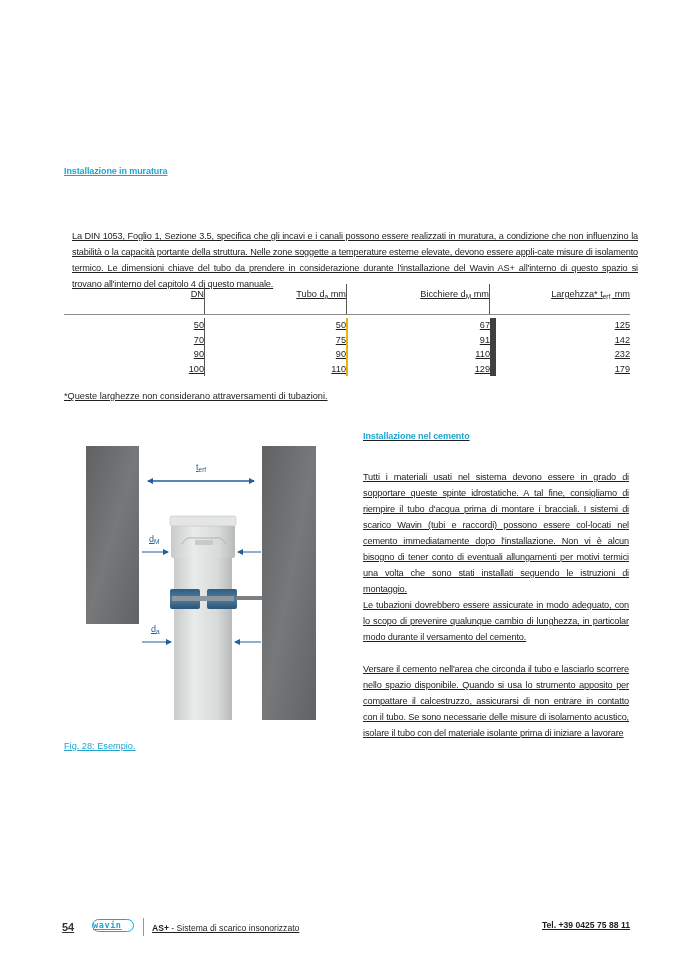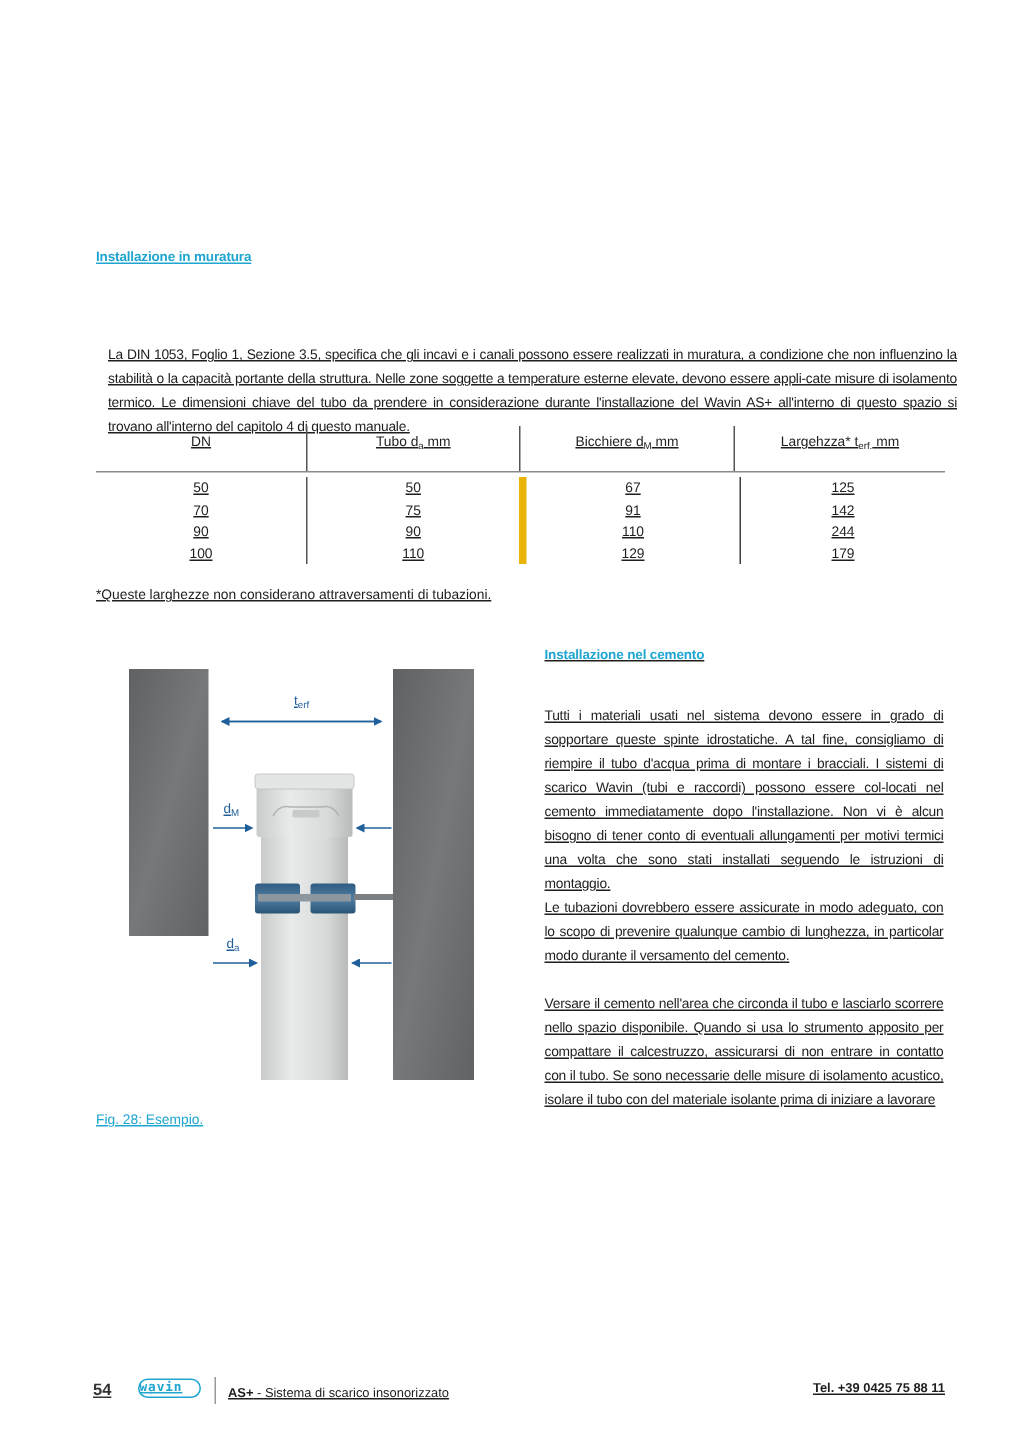--- a/index.html
+++ b/index.html
@@ -14,25 +14,25 @@
     .para {
       font-size: 9.2px; line-height: 16px; text-align: justify; letter-spacing: -0.15px;
     }
     .para p { margin: 0; }
     .para .gap { height: 16px; }
 
     
     .tbl { left: 64px; top: 284px; width: 566px; font-size: 9.2px; }
     .tbl-head { display: flex; height: 30px; border-bottom: 1px solid #8a8a8a; }
     .tbl-body { display: flex; padding-top: 3px; }
-    .col { flex: 1; text-align: center; }
+    .col { flex: 1; text-align: right; }
     .col-dn { width: 140px; flex: none; }
     .col-tubo { width: 141px; flex: none; border-left: 1px solid #555; }
-    .col-bic { width: 142px; flex: none; border-left: 5px solid #eab308; }
-    .col-larg { flex: 1; border-left: 1px solid #404040; }
+    .col-bic { width: 142px; flex: none; border-left: 2px solid #eab308; }
+    .col-larg { flex: 1; border-left: 6px solid #404040; }
     .tbl-head .col { padding-top: 5px; height: 25px; }
     .tbl-head .col-dn { padding-top: 5px; }
     .tbl-body .col div { height: 14.5px; line-height: 14.5px; }
     .tbl-head .col-dn, .tbl-head .col-tubo, .tbl-head .col-bic, .tbl-head .col-larg { height: 25px; }
     .tbl-head .col-tubo, .tbl-head .col-bic, .tbl-head .col-larg { border-left: 1px solid #555; }
     sub { font-size: 6.5px; vertical-align: -2px; }
 
     .footnote { left: 64px; top: 391px; font-size: 9.2px; }
 
     
@@ -93,21 +93,21 @@
     </div>
     <div class="col col-bic">
       <div>67</div>
       <div>91</div>
       <div>110</div>
       <div>129</div>
     </div>
     <div class="col col-larg">
       <div>125</div>
       <div>142</div>
-      <div>244</div>
+      <div>232</div>
       <div>179</div>
     </div>
   </div>
 </div>
 
 <div class="abs footnote">*Queste larghezze non considerano attraversamenti di tubazioni.</div>
 
 <div class="abs fig">
   <svg width="230" height="276" viewBox="0 0 230 276">
     <defs>

